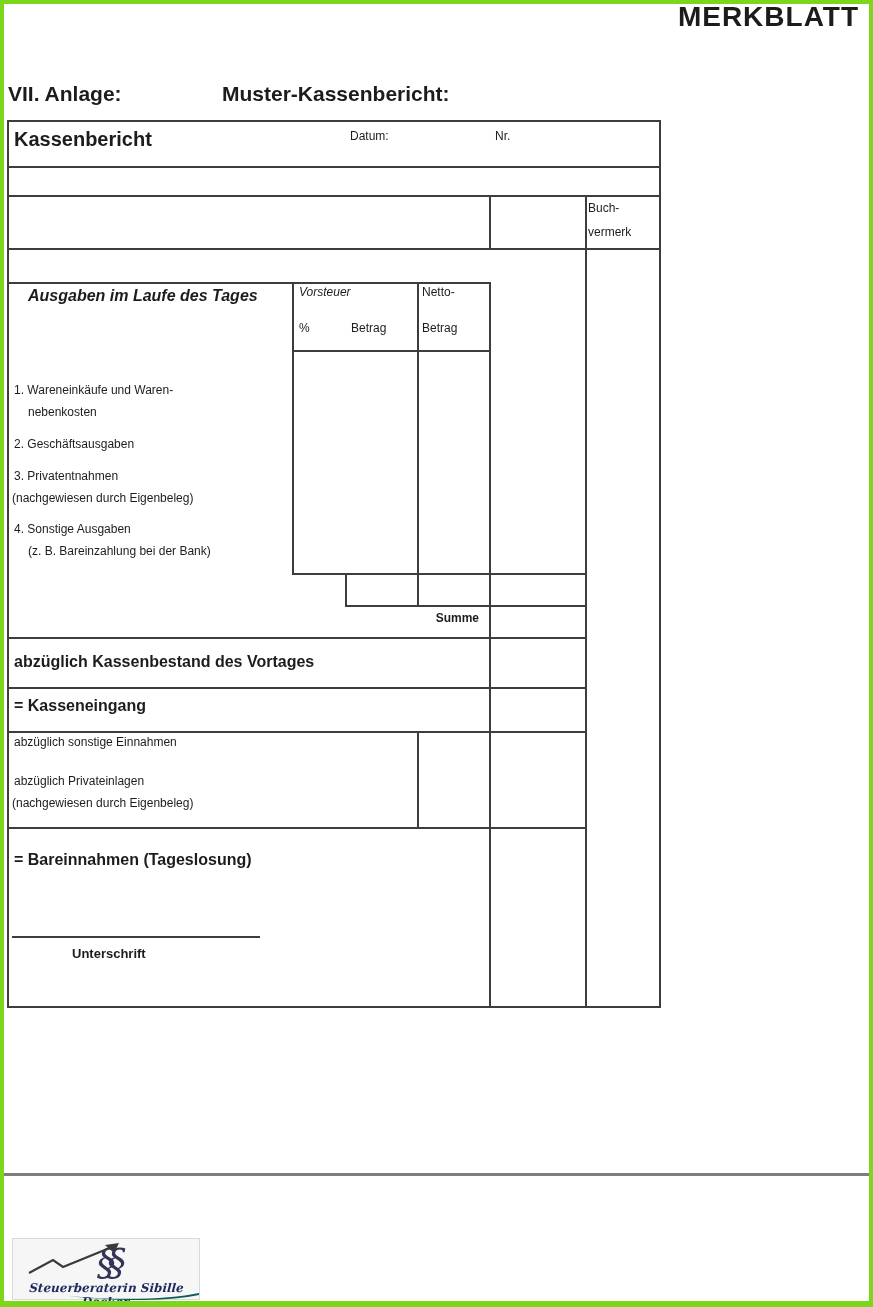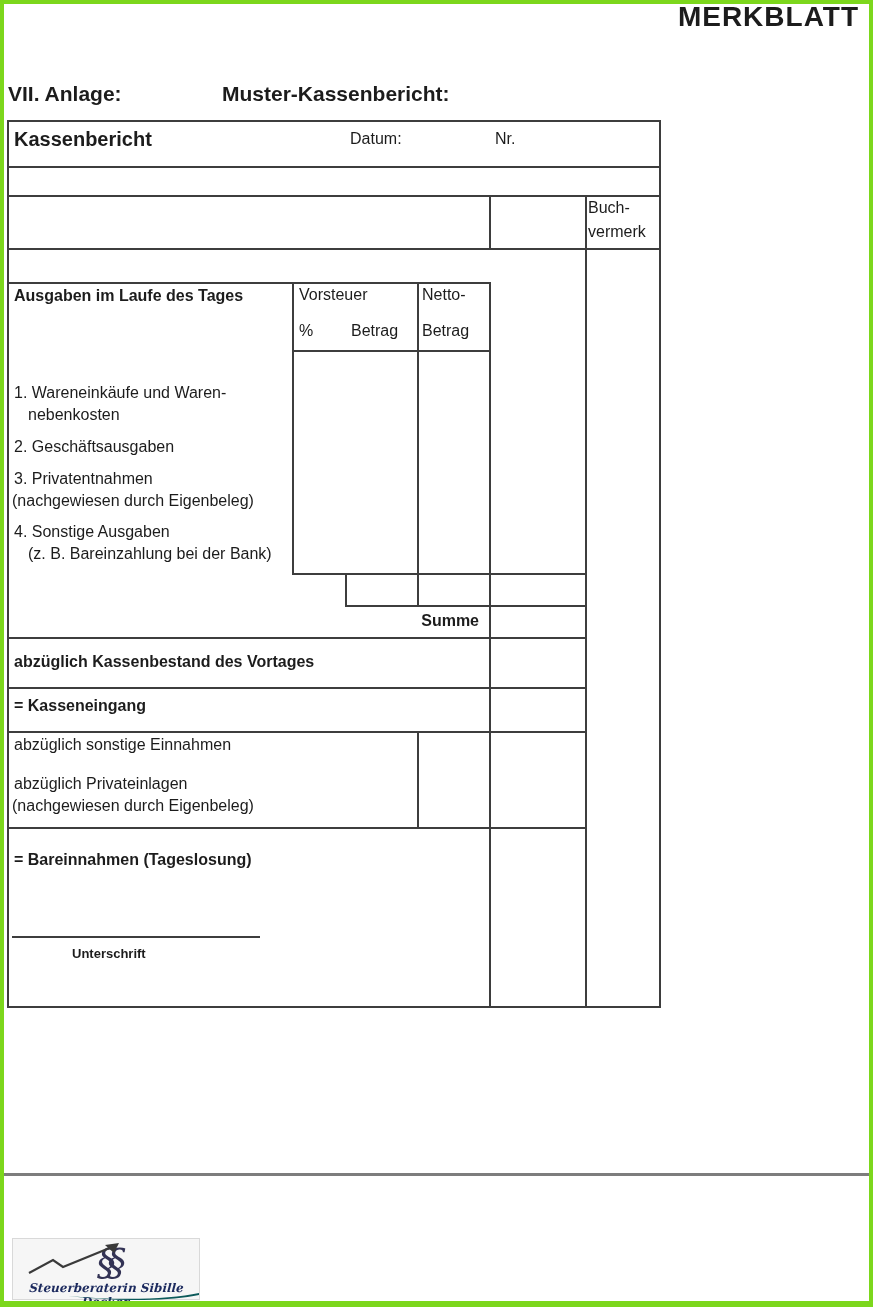--- a/index.html
+++ b/index.html
@@ -1,21 +1,21 @@
 <!DOCTYPE html>
 <html><head>
 <meta charset="utf-8">
 <style>
   * { margin:0; padding:0; box-sizing:border-box; }
   body { background:#ffffff; font-family:"Liberation Sans", sans-serif; color:#1c1c1c; }
   .page {
     position:relative; width:873px; height:1307px; background:#fff;
     border:4px solid #7cd71c; border-bottom-width:6px; overflow:hidden;
   }
-  .t { position:absolute; white-space:nowrap; font-size:16px; line-height:1.2; }
+  .t { position:absolute; white-space:nowrap; font-size:12px; line-height:1.2; }
   .b { font-weight:bold; }
   .brand { position:absolute; top:-3px; right:10px; font-size:28px; font-weight:bold; letter-spacing:1px; }
   .heading-label { position:absolute; left:4px; top:78px; font-size:21px; font-weight:bold; }
   .heading-title { position:absolute; left:186px; top:78px; font-size:21px; font-weight:bold;margin-left:32px; }
   .form {
     position:absolute; left:3px; top:116px; width:654px; height:888px;
     border:2px solid #3d3d3d; background:#fff;
   }
   .hline { position:absolute; height:2px; background:#3d3d3d; }
   .vline { position:absolute; width:2px; background:#3d3d3d; }
@@ -50,22 +50,22 @@
 
   <div class="form">
 
     <div class="t fs20" style="left:5px; top:5px;">Kassenbericht</div>
     <div class="t" style="left:341px; top:7px;">Datum:</div>
     <div class="t" style="left:486px; top:7px;">Nr.</div>
 
     <div class="t note2" style="left:579px; top:74px;">Buch-
 vermerk</div>
 
-    <div class="t fs16" style="left:5px; top:164px;">Ausgaben im Laufe des Tages</div>
-    <div class="t" style="left:290px; top:163px;">Vorsteuer</div>
+    <div class="t fs16" style="left:19px; top:164px;font-style:italic;">Ausgaben im Laufe des Tages</div>
+    <div class="t" style="left:290px; top:163px;font-style:italic;">Vorsteuer</div>
     <div class="t" style="left:290px; top:199px;">%</div>
     <div class="t" style="left:342px; top:199px;">Betrag</div>
     <div class="t" style="left:413px; top:163px;">Netto-</div>
     <div class="t" style="left:413px; top:199px;">Betrag</div>
 
     <div class="t" style="left:5px;  top:261px;">1. Wareneinkäufe und Waren-</div>
     <div class="t" style="left:19px; top:283px;">nebenkosten</div>
     <div class="t" style="left:5px;  top:315px;">2. Geschäftsausgaben</div>
     <div class="t" style="left:5px;  top:347px;">3. Privatentnahmen</div>
     <div class="t" style="left:3px;  top:369px;">(nachgewiesen durch Eigenbeleg)</div>

